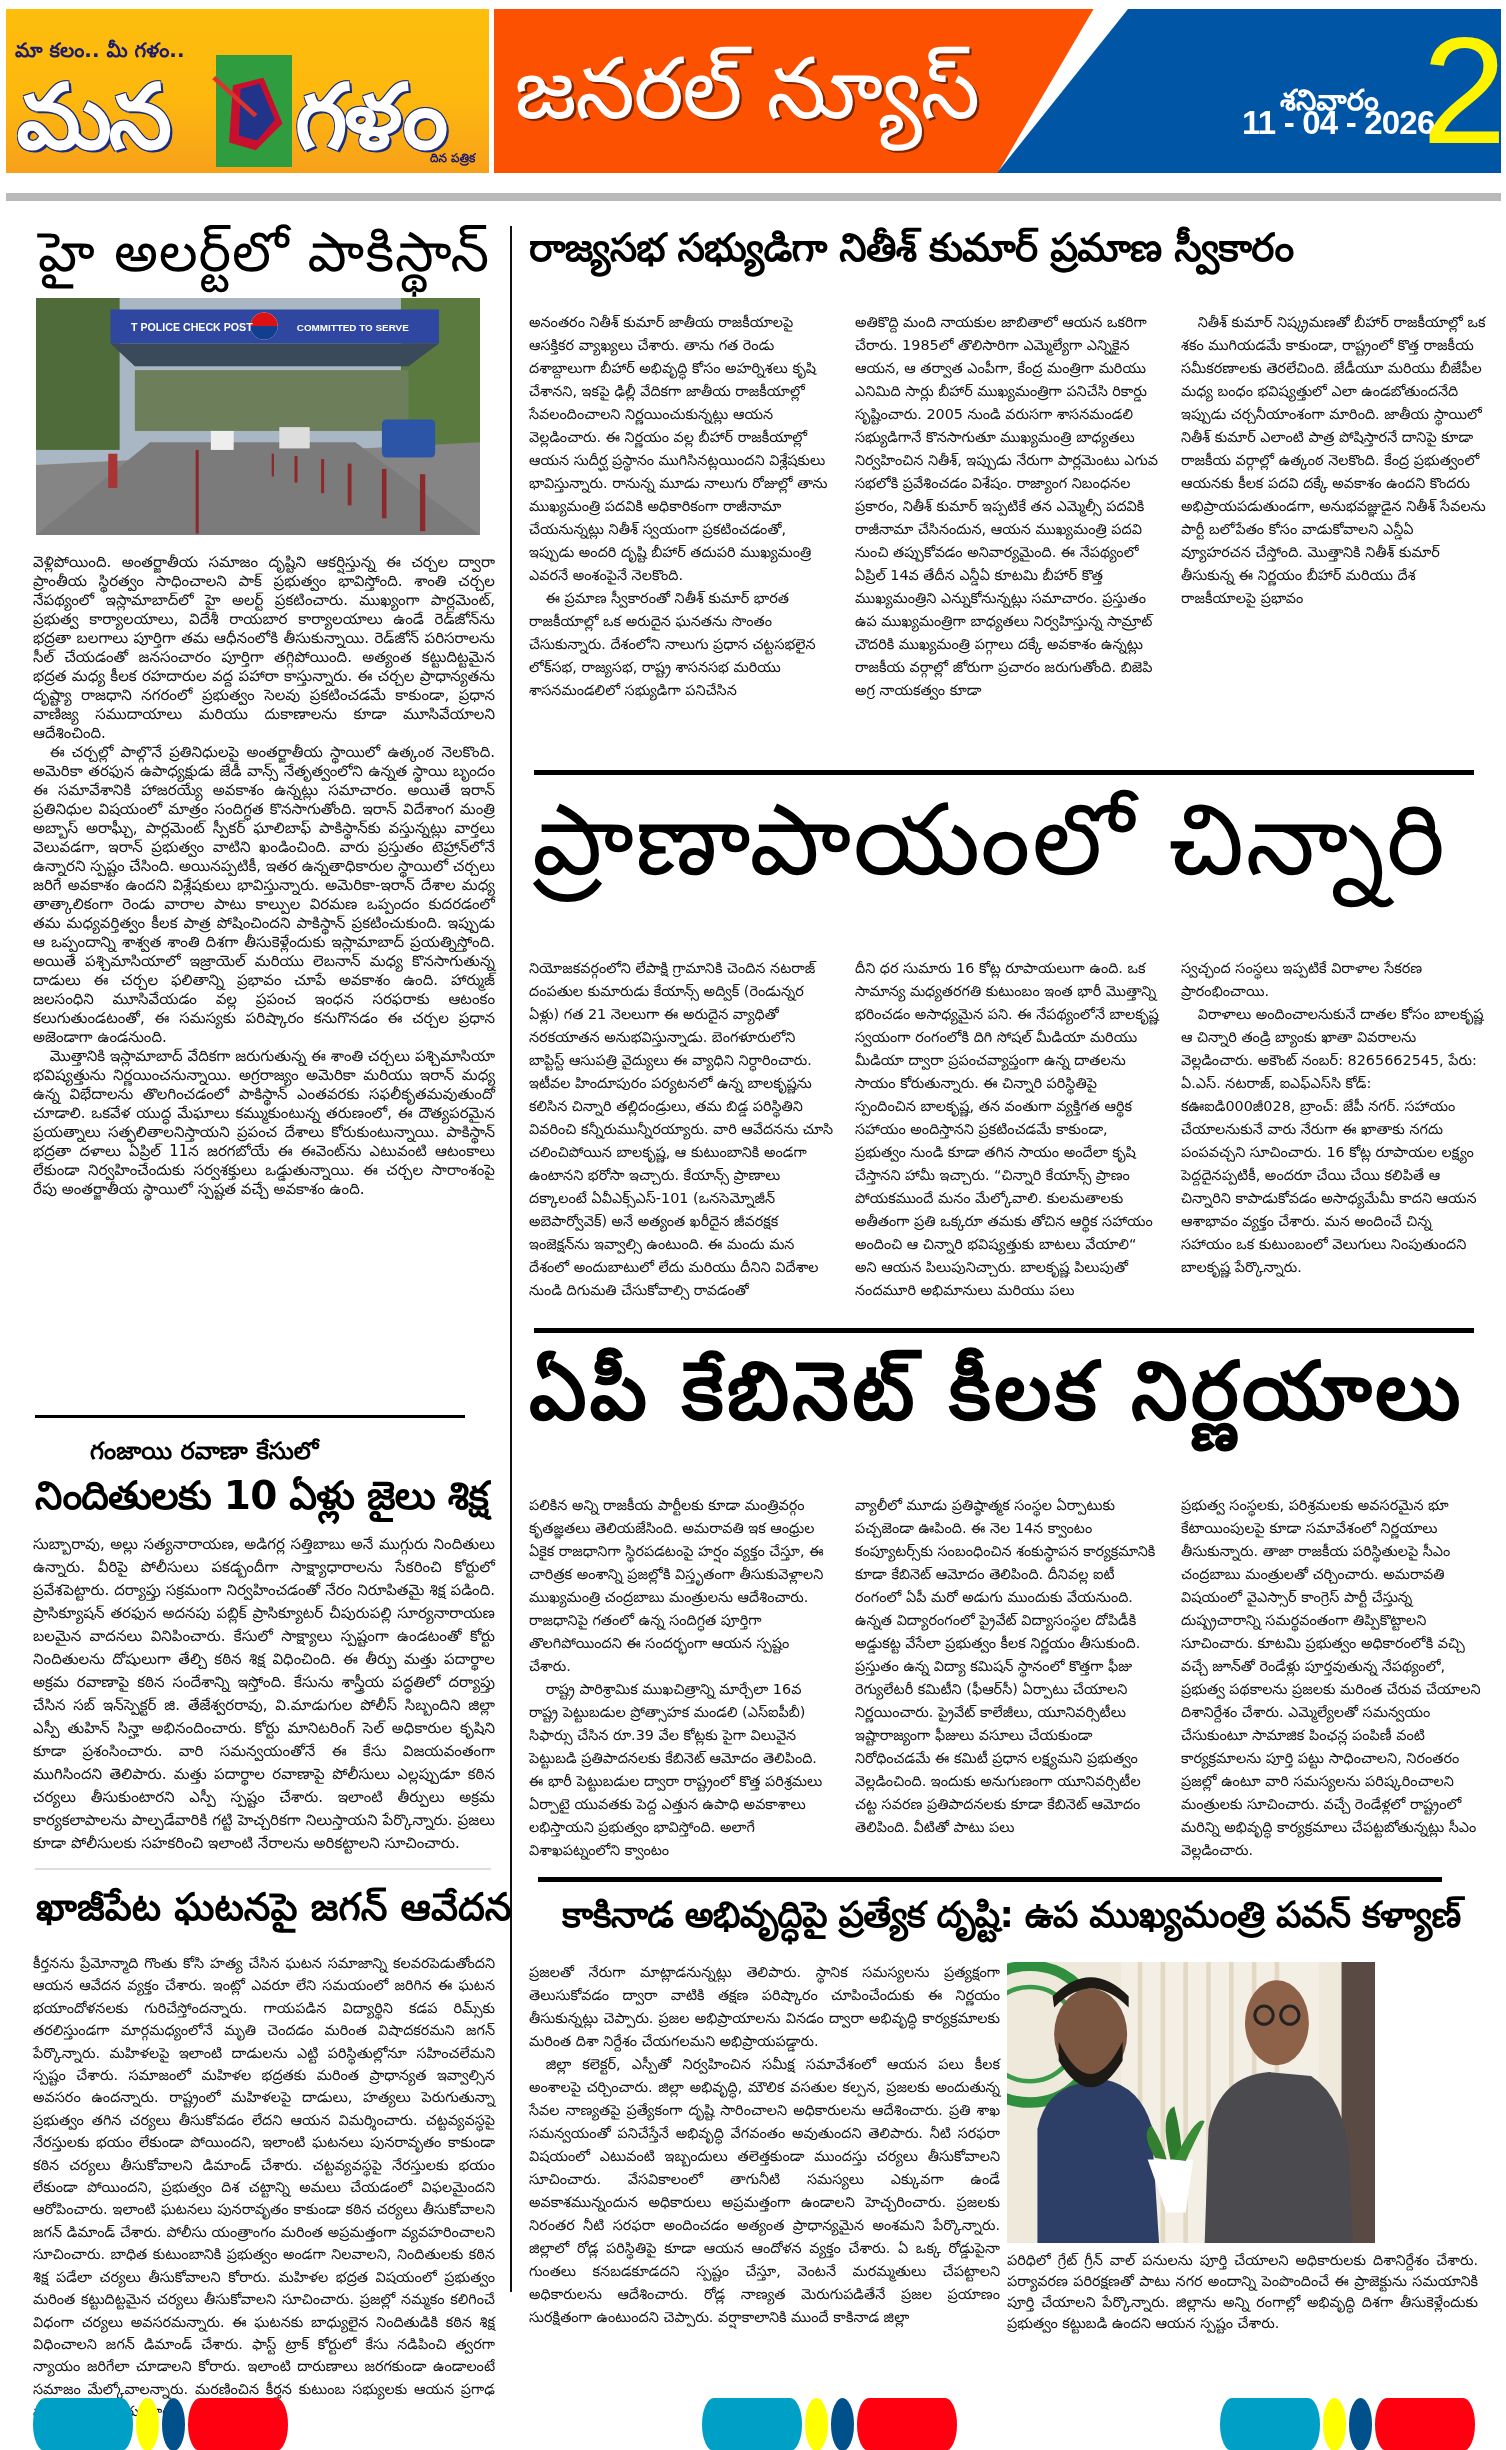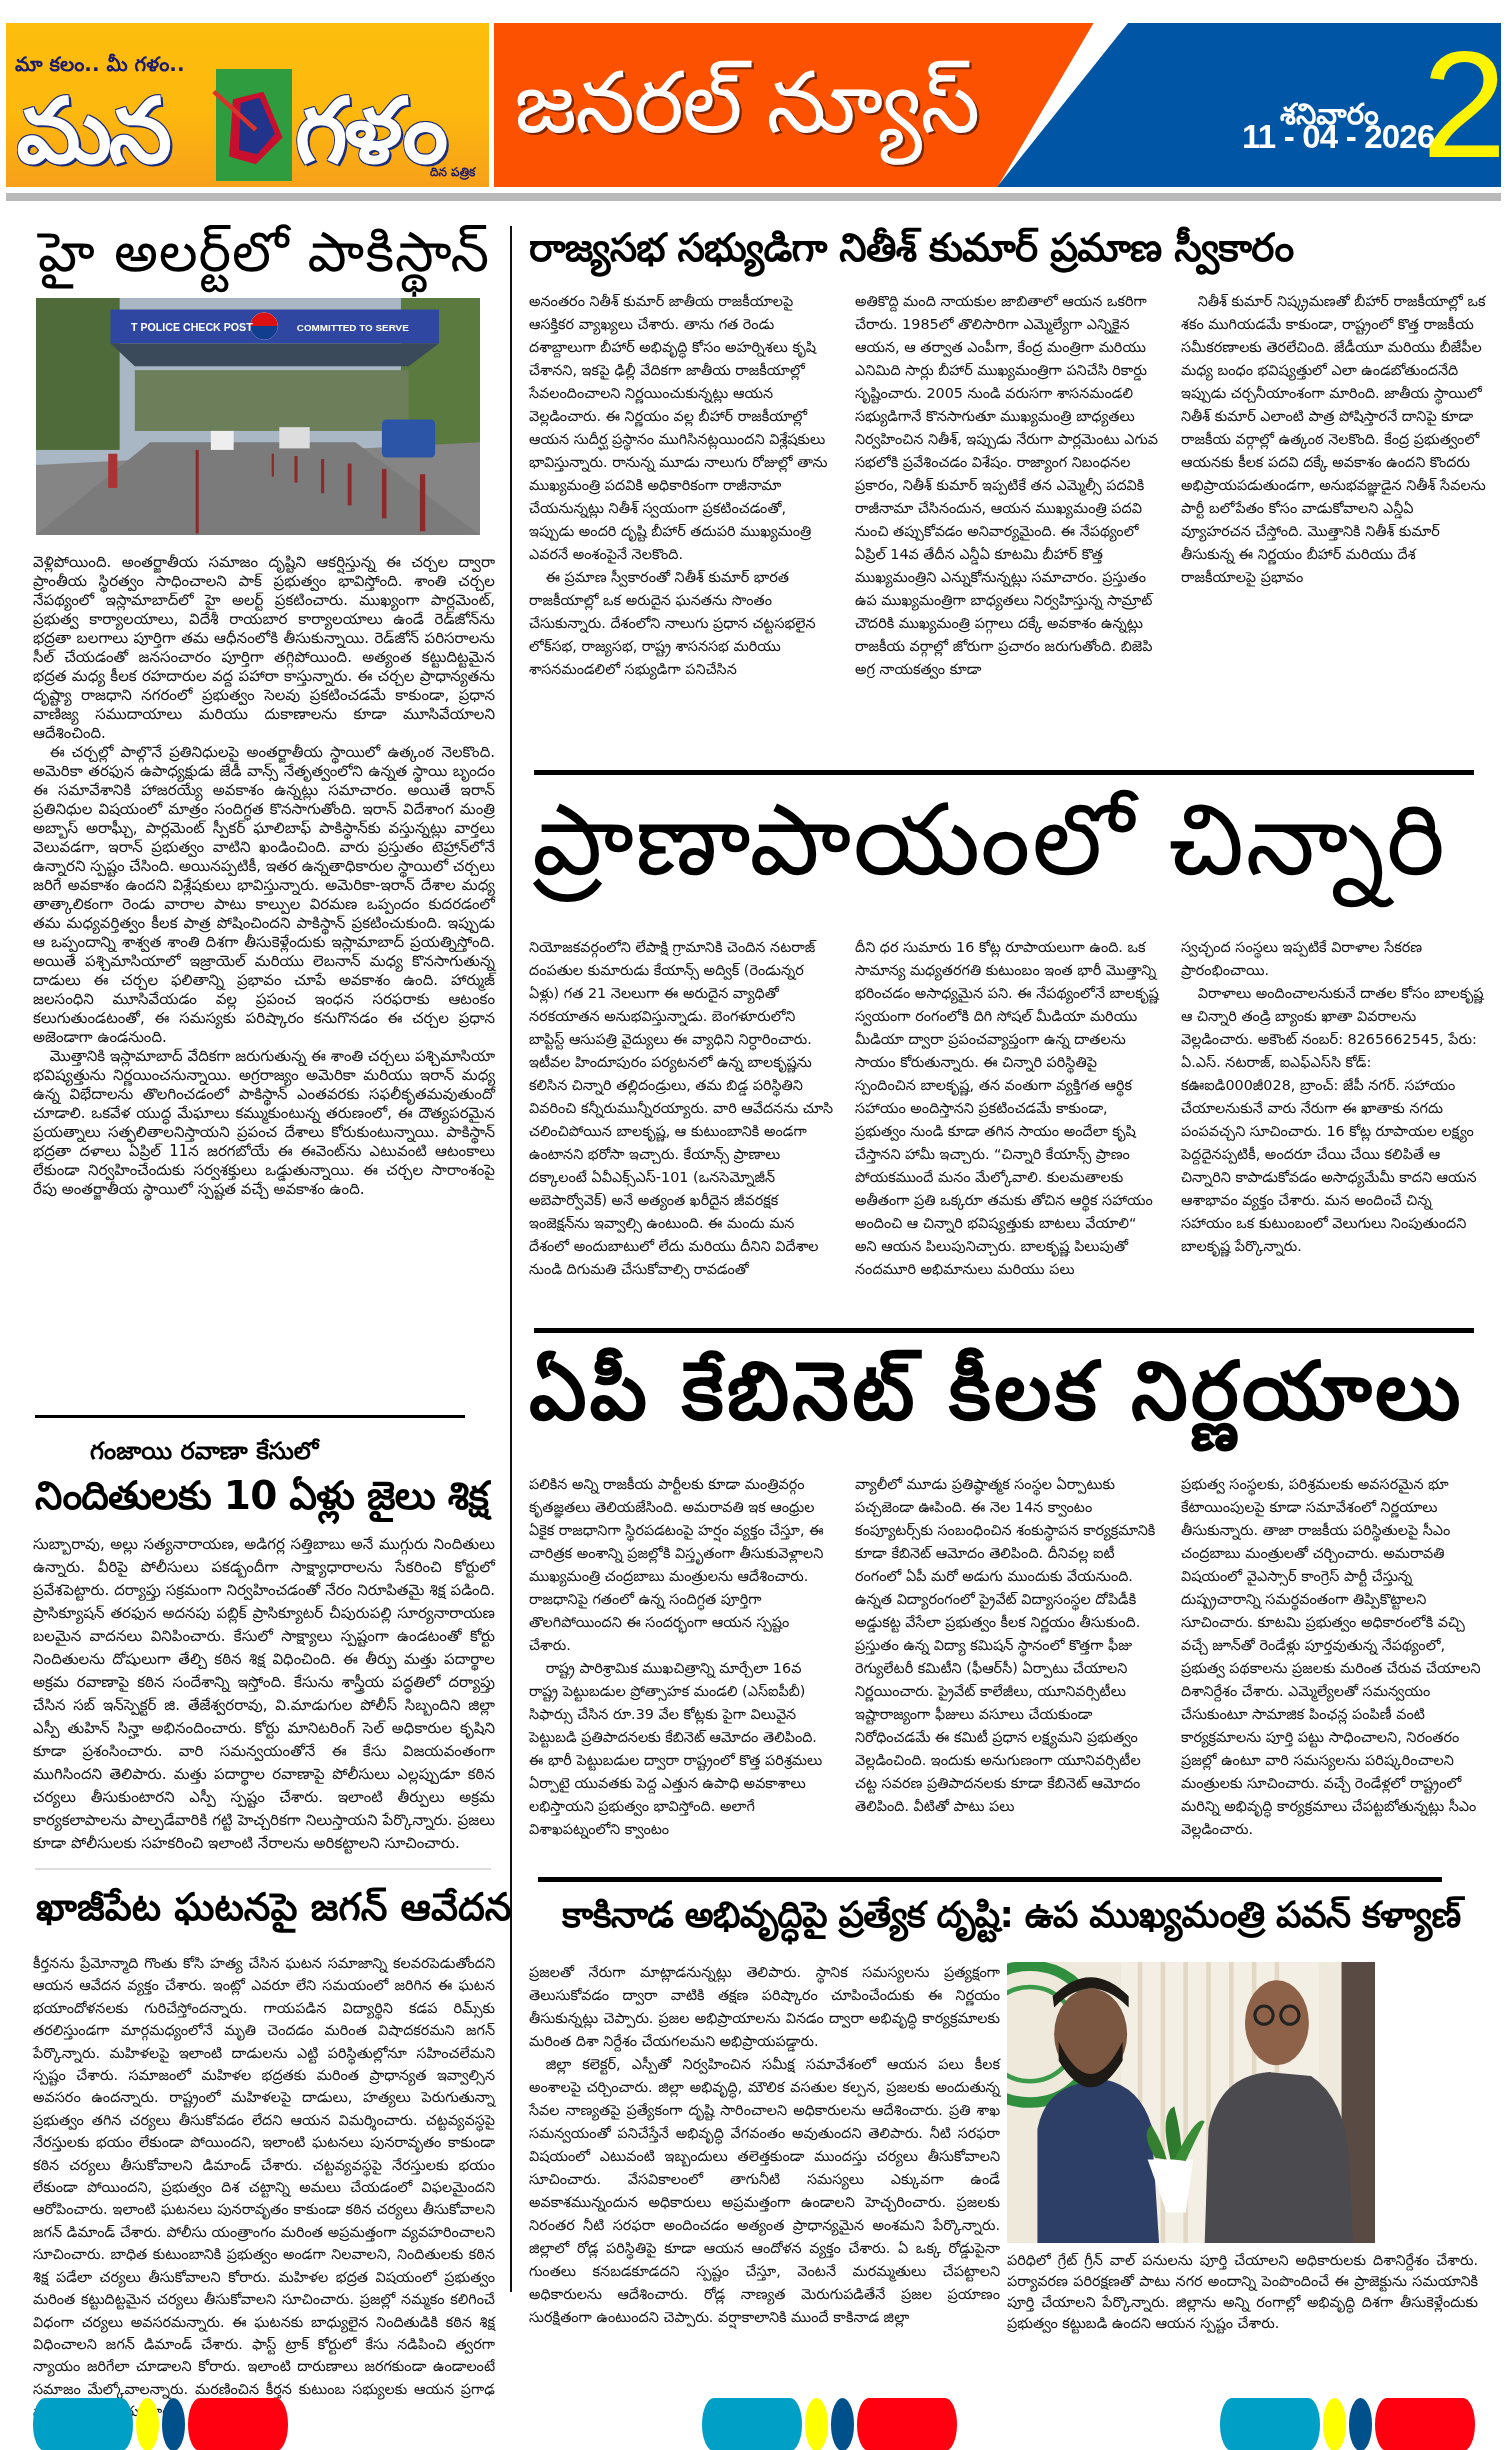--- a/index.html
+++ b/index.html
@@ -1,20 +1,20 @@
 <!DOCTYPE html>
 <html style="font-size:12px"><head>
 <meta charset="utf-8">
 <style>
   * { box-sizing: border-box; margin: 0; padding: 0; }
   html, body { width: 1507px; height: 2450px; background: #ffffff; overflow: hidden; }
   body { font-family: "DejaVu Sans", sans-serif; color: #111; position: relative; }
 
   
-  .masthead { position: absolute; left: 6px; top: 23px; width: 1495px; height: 164px; display: flex; align-items: center; }
+  .masthead { position: absolute; left: 6px; top: 9px; width: 1495px; height: 164px; display: flex; align-items: center; }
   .logo-block { position: relative; width: 483px; height: 164px; background: linear-gradient(180deg, #fdbe0c 0%, #fdb80e 55%, #f7a01a 100%); overflow: hidden; }
   .logo-tagline { position: absolute; left: 9px; top: 29px; font-size: 20px; font-weight: bold; color: #1a1a6e; }
   .logo-green { position: absolute; left: 210px; top: 46px; width: 76px; height: 112px; background: #2e9c3f; }
   .logo-fist { position: absolute; left: 204px; top: 61px; width: 84px; height: 84px; }
   .logo-left { position: absolute; left: 10.6px; top: 55px; font-size: 90px; font-weight: bold; color: #fff; letter-spacing: -3px;
       text-shadow: 2.3px 2.3px 0 #1a2c7a, -0.8px -0.8px 0 #1a2c7a, 0.8px -0.8px 0 #1a2c7a, -0.8px 0.8px 0 #1a2c7a; }
   .logo-right { position: absolute; left: 289px; top: 55px; font-size: 90px; font-weight: bold; color: #fff; letter-spacing: -3px;
       text-shadow: 2.3px 2.3px 0 #1a2c7a, -0.8px -0.8px 0 #1a2c7a, 0.8px -0.8px 0 #1a2c7a, -0.8px 0.8px 0 #1a2c7a; }
   .logo-sub { position: absolute; right: 13.7px; bottom: 4.6px; font-size: 12px; font-weight: bold; color: #1a1a6e; }
 
@@ -33,21 +33,21 @@
 
   
   .vrule { position: absolute; left: 510px; top: 226px; width: 2.3px; height: 2066px; background: #111; }
 
   .headline { position: absolute; color: #000; white-space: nowrap; }
   .hrule { position: absolute; height: 4.6px; background: #000; }
 
   .body-text { position: absolute; font-size: 15px; line-height: 19px; color: #111; text-align: justify; }
   .body-text p { text-indent: 16.7px; margin-bottom: 0; }
   .body-text p.noindent { text-indent: 0; }
-  .cols { position: absolute; display: flex; gap: 21px; }
+  .cols { position: absolute; display: flex; gap: 21px; margin-top: 21px; }
   .cols .col { flex: 1; font-size: 14.4px; line-height: 23px; text-align: left; color: #111; }
   .cols .col p { text-indent: 16.7px; }
   .cols .col p.noindent { text-indent: 0; }
 
   
   .photo { position: absolute; overflow: hidden; }
 
   
   .footer-deco { position: absolute; top: 2398px; display: flex; align-items: center; gap: 3px; }
   .pill-cyan { width: 100px; height: 53px; background: #00a0c6; border-radius: 12px / 26.6px; }

